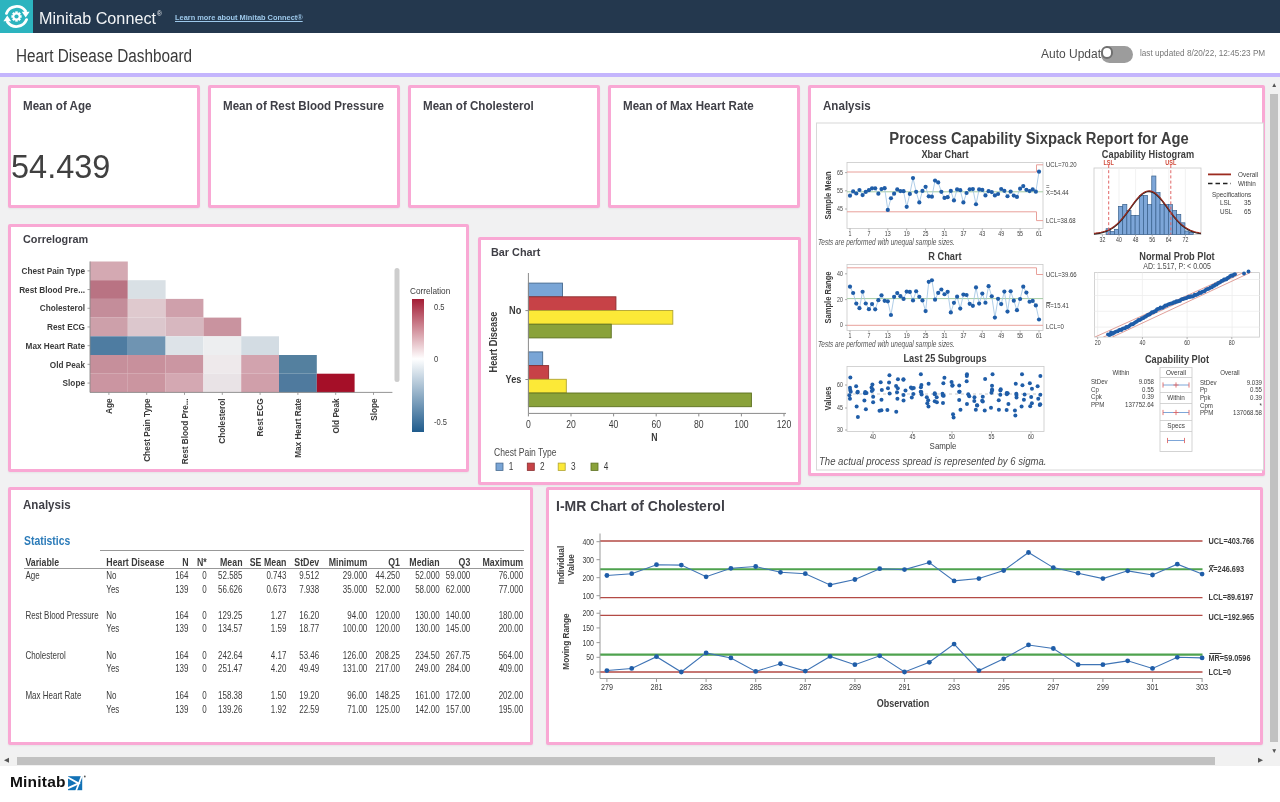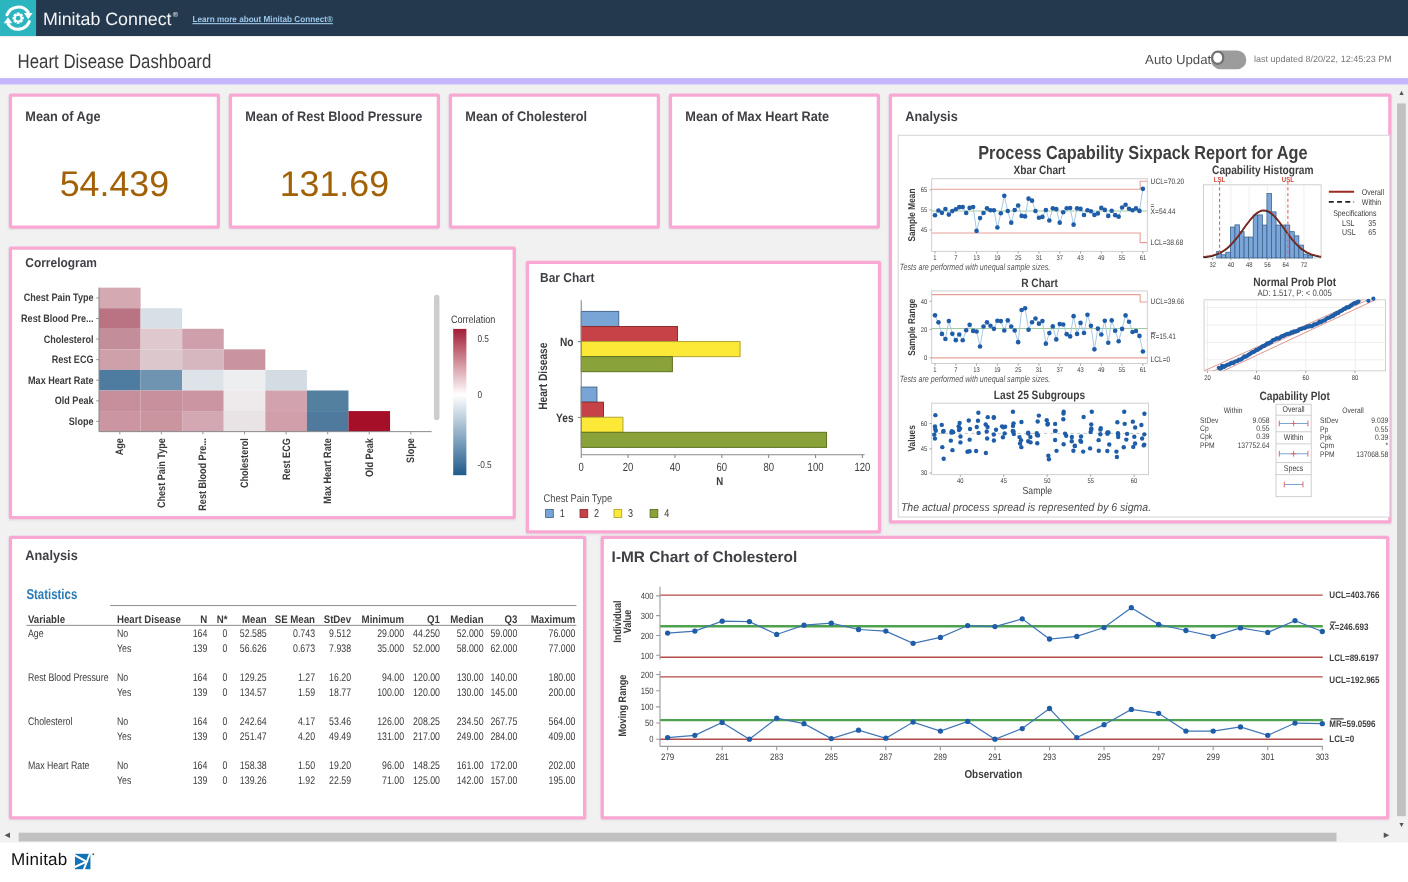--- a/index.html
+++ b/index.html
@@ -1,36 +1,36 @@
 <!DOCTYPE html>
 <html><head><meta charset="utf-8"><title>Heart Disease Dashboard</title>
 <style>
 *{margin:0;padding:0;box-sizing:border-box}
 body{width:1280px;height:802px;font-family:"Liberation Sans",sans-serif;background:#ffffff;position:relative;overflow:hidden}
 .hdr{position:absolute;left:0;top:0;width:1280px;height:33px;background:#24384e}
 .hdr .brand{position:absolute;left:39px;top:9px;color:#f2f4f6;font-size:16.2px}
 .hdr .brand sup{font-size:6.5px;position:relative;top:-2px;left:1px}
 .hdr a{position:absolute;left:175px;top:12.5px;color:#9dc8ea;font-size:7.8px;font-weight:bold;text-decoration:underline;transform:scaleX(.95);transform-origin:left}
-.tbar{position:absolute;left:0;top:33px;width:1280px;height:44px;background:#fff;border-bottom:6px solid #c4b5fd}
+.tbar{position:absolute;left:0;top:33px;width:1280px;height:44px;background:#fff;border-bottom:4px solid #c4b5fd}
 .tbar h1{font-size:18px;font-weight:normal;color:#3a3a3a;position:absolute;left:16px;top:13px;transform:scaleX(.85);transform-origin:left;white-space:nowrap}
 .au{position:absolute;top:13.5px;left:1041px;font-size:12px;color:#4d4d4d;white-space:nowrap}
 .toggle{position:absolute;left:1100.5px;top:13.2px;width:32.3px;height:17.2px;background:#9c9c9c;border-radius:8.6px}
 .toggle .knob{position:absolute;left:0.3px;top:0.3px;width:12.2px;height:12.2px;border-radius:50%;background:#fff;border:2.2px solid #707070}
 .lu{position:absolute;top:15.5px;left:1140px;font-size:8.2px;color:#777;white-space:nowrap}
 .content{position:absolute;left:0;top:77px;width:1268px;height:689px;background:#f1f1f2}
 .card{position:absolute;background:#fff;border:3px solid #f9a8d4;border-radius:2px;box-shadow:0 1px 2px rgba(0,0,0,.05)}
 .ct{position:absolute;left:12px;top:11px;font-size:12.6px;font-weight:bold;color:#3f3f46;transform:scaleX(.92);transform-origin:left;white-space:nowrap}
-.kpi{position:absolute;width:100%;text-align:center;top:62.5px;font-size:32.5px;color:#a16207;line-height:1}
+.kpi{position:absolute;width:100%;top:62.5px;font-size:32.5px;color:#404040;line-height:1}
 svg text{font-family:"Liberation Sans",sans-serif}
 .vsb{position:absolute;left:1268px;top:77px;width:12px;height:678px;background:#f1f1f1}
 .vsb .th{position:absolute;left:2px;top:17px;width:7.5px;height:648px;background:#c1c1c1}
 .hsb{position:absolute;left:0;top:755px;width:1280px;height:11px;background:#f1f1f1}
 .arw{position:absolute;font-size:6.5px;color:#555;line-height:1}
 .ftr{position:absolute;left:0;top:766px;width:1280px;height:36px;background:#fff}
-.ftr .mt{position:absolute;left:10px;top:7px;font-size:15.5px;font-weight:normal;color:#111;letter-spacing:.2px}
+.ftr .mt{position:absolute;left:10px;top:7px;font-size:15.5px;font-weight:bold;color:#111;letter-spacing:.2px}
 </style></head>
 <body>
 <div class="hdr">
     <svg width="33" height="33" viewBox="0 0 33 33" style="position:absolute;left:0;top:0">
 <rect width="33" height="33" fill="#2cb4bf"></rect>
 <g fill="none" stroke="#ffffff" stroke-width="2.8" stroke-linecap="round">
 <path d="M 6.4 13.4 A 11 11 0 0 1 25.6 11.1"></path>
 <path d="M 26.6 19.6 A 11 11 0 0 1 7.4 21.9"></path>
 </g>
 <path d="M 21.8 11.8 L 29.6 11.8 L 25.7 17.4 Z" fill="#ffffff"></path>
@@ -57,21 +57,20 @@
     </div>
     <span class="lu">last updated 8/20/22, 12:45:23 PM</span>
   </div>
 <div class="content"></div>
 <div class="card" style="left:8px;top:85px;width:192px;height:123px">
     <div class="ct">Mean of Age</div>
     <div class="kpi">54.439</div>
   </div>
 <div class="card" style="left:208px;top:85px;width:192px;height:123px">
     <div class="ct">Mean of Rest Blood Pressure</div>
-    <div class="kpi">131.69</div>
   </div>
 <div class="card" style="left:408px;top:85px;width:192px;height:123px">
     <div class="ct">Mean of Cholesterol</div>
   </div>
 <div class="card" style="left:608px;top:85px;width:192px;height:123px">
     <div class="ct">Mean of Max Heart Rate</div>
   </div>
 <div class="card" style="left:808px;top:85px;width:457px;height:391px">
     <div class="ct">Analysis</div>
     <svg width="455" height="389" viewBox="809 86 455 389" style="position:absolute;left:0;top:0">

